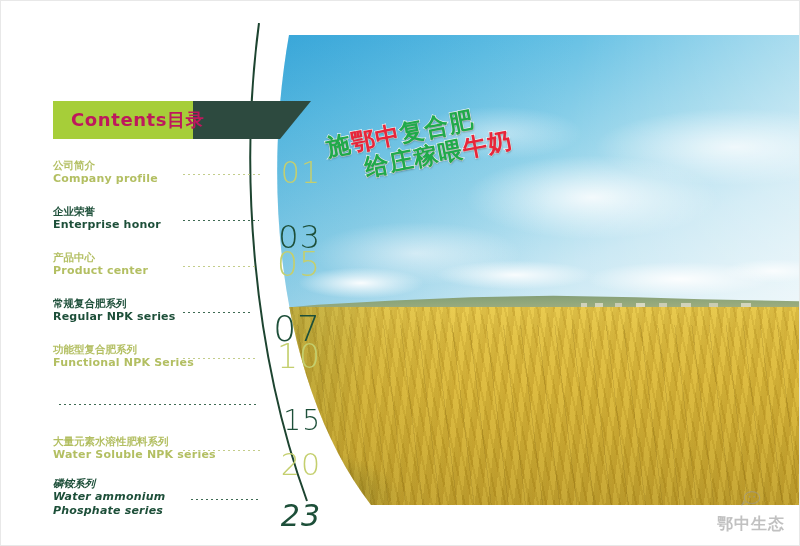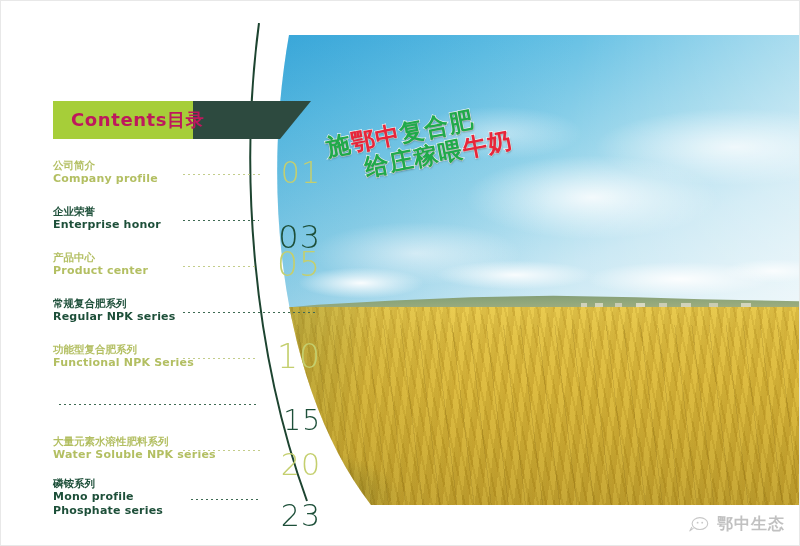--- a/index.html
+++ b/index.html
@@ -190,28 +190,29 @@
   
   .n1 .toc-num{font-size:30px;width:54px;}
   .n2 .toc-num{font-size:32px;width:56px;}
   .n3 .toc-num{font-size:33px;width:58px;}
   .n4 .toc-num{font-size:36px;width:62px;}
   .n5 .toc-num{font-size:33px;width:58px;}
   .n6 .toc-num{font-size:28px;width:56px;}
   .n7 .toc-num{font-size:30px;width:54px;margin-top:32px;}
   .n8 .toc-num{font-size:30px;width:54px;}
 
-  .toc-item.two-line{height:52px;}
+  .toc-item.two-line{height:52px;font-style:italic;}
   .two-line .toc-titles{width:132px;}
 
   
   #watermark{
     position:absolute;right:14px;bottom:10px;
     display:flex;align-items:center;gap:7px;
     opacity:.55;
+    flex-direction:column;
   }
   #wm-icon{width:22px;height:17px;}
   #wm-text{
     font-size:16px;color:#8f8f8f;font-weight:bold;letter-spacing:1px;
     font-family:"DejaVu Sans","Liberation Sans",sans-serif;
   }
 </style>
 </head>
 <body>
 
@@ -279,20 +280,21 @@
         <div class="toc-dots"></div>
         <div class="toc-num">05</div>
       </div>
 
       <div class="toc-item dark n4">
         <div class="toc-titles">
           <div class="toc-cn">常规复合肥系列</div>
           <div class="toc-en">Regular NPK series</div>
         </div>
         <div class="toc-dots"></div>
+        <div class="toc-num">07</div>
       </div>
 
       <div class="toc-item olive n5">
         <div class="toc-titles">
           <div class="toc-cn">功能型复合肥系列</div>
           <div class="toc-en">Functional NPK Series</div>
         </div>
         <div class="toc-dots"></div>
         <div class="toc-num">10</div>
       </div>
@@ -307,21 +309,21 @@
           <div class="toc-cn">大量元素水溶性肥料系列</div>
           <div class="toc-en">Water Soluble NPK series</div>
         </div>
         <div class="toc-dots"></div>
         <div class="toc-num">20</div>
       </div>
 
       <div class="toc-item dark n8 two-line">
         <div class="toc-titles">
           <div class="toc-cn">磷铵系列</div>
-          <div class="toc-en">Mono profile</div>
+          <div class="toc-en">Water ammonium</div>
           <div class="toc-en">Phosphate series</div>
         </div>
         <div class="toc-dots"></div>
         <div class="toc-num">23</div>
       </div>
 
     </div>
   </div>
 
   <div id="watermark">

